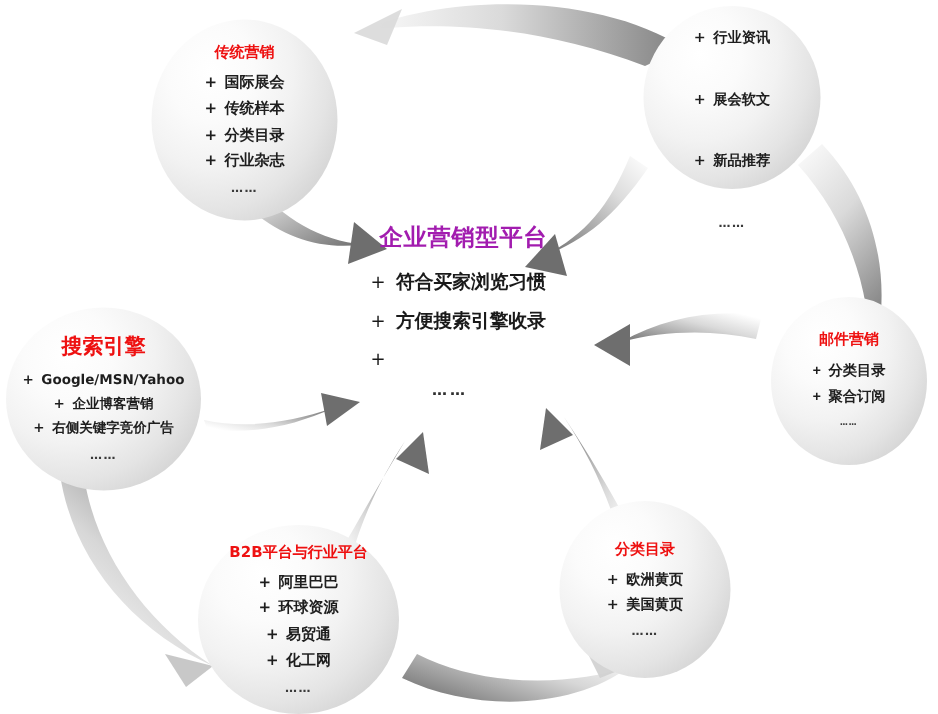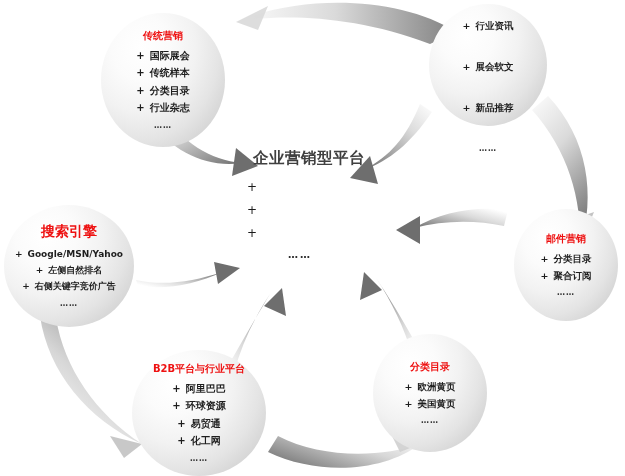--- a/index.html
+++ b/index.html
@@ -69,41 +69,41 @@
     color: #3a3a3a;
     font-size: 8px;
     letter-spacing: 1px;
     margin-top: 4px;
     font-weight: bold;
   }
 
   
   #node-traditional { left: 101px;  top: 13px;  width: 124px; height: 134px; text-align: center; }
   #node-blog        { left: 429px;  top: 4px;   width: 118px; height: 122px; gap: 24px; }
-  #node-email       { left: 514px;  top: 209px; width: 104px; height: 112px; }
+  #node-email       { left: 514px;  top: 198px; width: 104px; height: 112px; font-family: Liberation Mono, monospace; }
   #node-directory   { left: 373px;  top: 334px; width: 114px; height: 118px; }
   #node-b2b         { left: 132px;  top: 350px; width: 134px; height: 126px; }
   #node-search      { left: 4px;    top: 205px; width: 130px; height: 122px; }
 
   #node-traditional .node-item,
   #node-b2b .node-item { font-size: 10px; }
   #node-search .node-item { font-size: 9px; }
   #node-search .node-title { font-size: 14px; font-family: Liberation Serif, serif; }
   #node-b2b .node-title { font-size: 10px; }
 
   
   #center-block {
     position: absolute;
     left: 235px;
     top: 148px;
     width: 175px;
     text-align: left;
   }
   #center-title {
-    color: #404040;
+    color: #a21caf;
     font-weight: bold;
     font-size: 15.5px;
     letter-spacing: 0.5px;
     margin: 0 0 11px 18px;
     white-space: nowrap;
   }
   .center-item {
     color: #1a1a1a;
     font-size: 12.5px;
     font-weight: bold;
@@ -263,23 +263,25 @@
                Z" fill="url(#gL)"></path>
       <path d="M 214,262 L 240,268 L 218,284 Z" fill="#6e6e6e"></path>
     </g>
   </svg>
 
   <div id="center-block">
     <div id="center-title">企业营销型平台</div>
 
     <div class="center-item">
       <span class="plus">+</span>
+      <span>符合买家浏览习惯</span>
     </div>
     <div class="center-item">
       <span class="plus">+</span>
+      <span>方便搜索引擎收录</span>
     </div>
     <div class="center-item">
       <span class="plus">+</span>
     </div>
     <div id="center-ellipsis">……</div>
   </div>
 
   <div class="node" id="node-traditional">
     <div class="node-title">传统营销</div>
     <div class="node-item">
@@ -366,21 +368,21 @@
   </div>
 
   <div class="node" id="node-search">
     <div class="node-title">搜索引擎</div>
     <div class="node-item">
       <span class="plus">+</span>
       <span>Google/MSN/Yahoo</span>
     </div>
     <div class="node-item">
       <span class="plus">+</span>
-      <span>左侧自然排名</span>
+      <span>企业博客营销</span>
     </div>
     <div class="node-item">
       <span class="plus">+</span>
       <span>右侧关键字竞价广告</span>
     </div>
     <div class="node-ellipsis">……</div>
   </div>
 
 </div>
 

